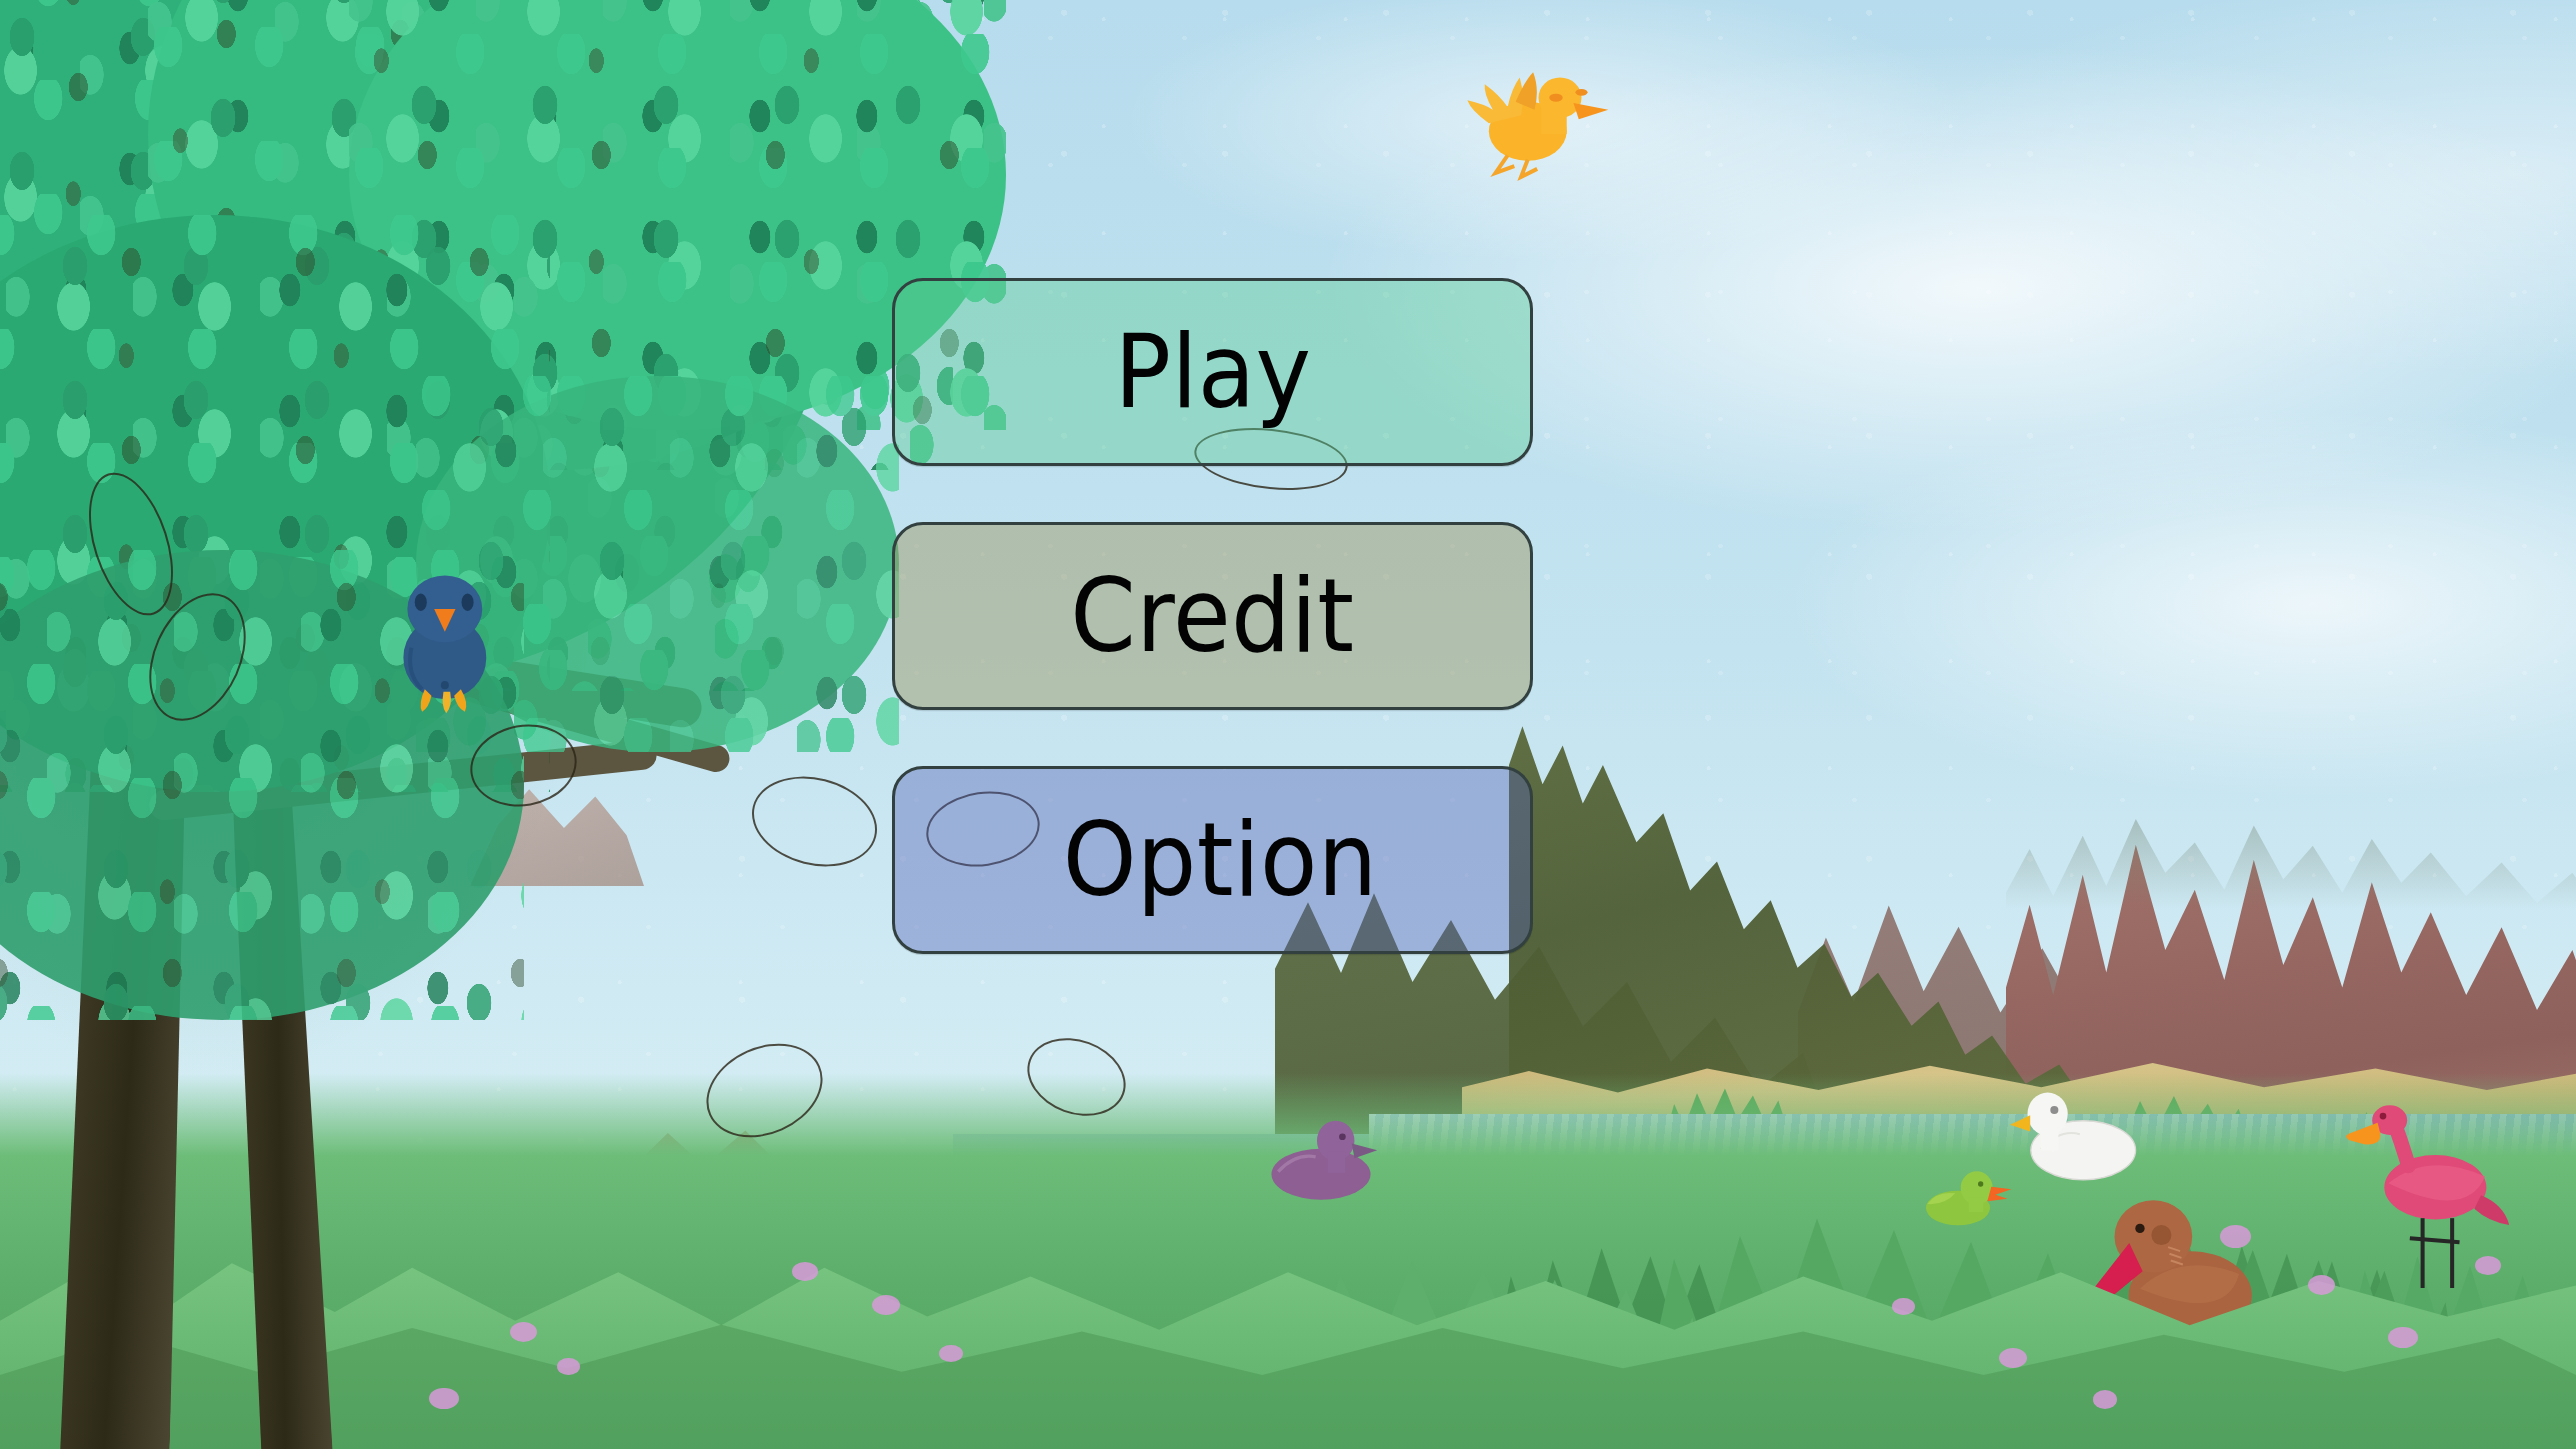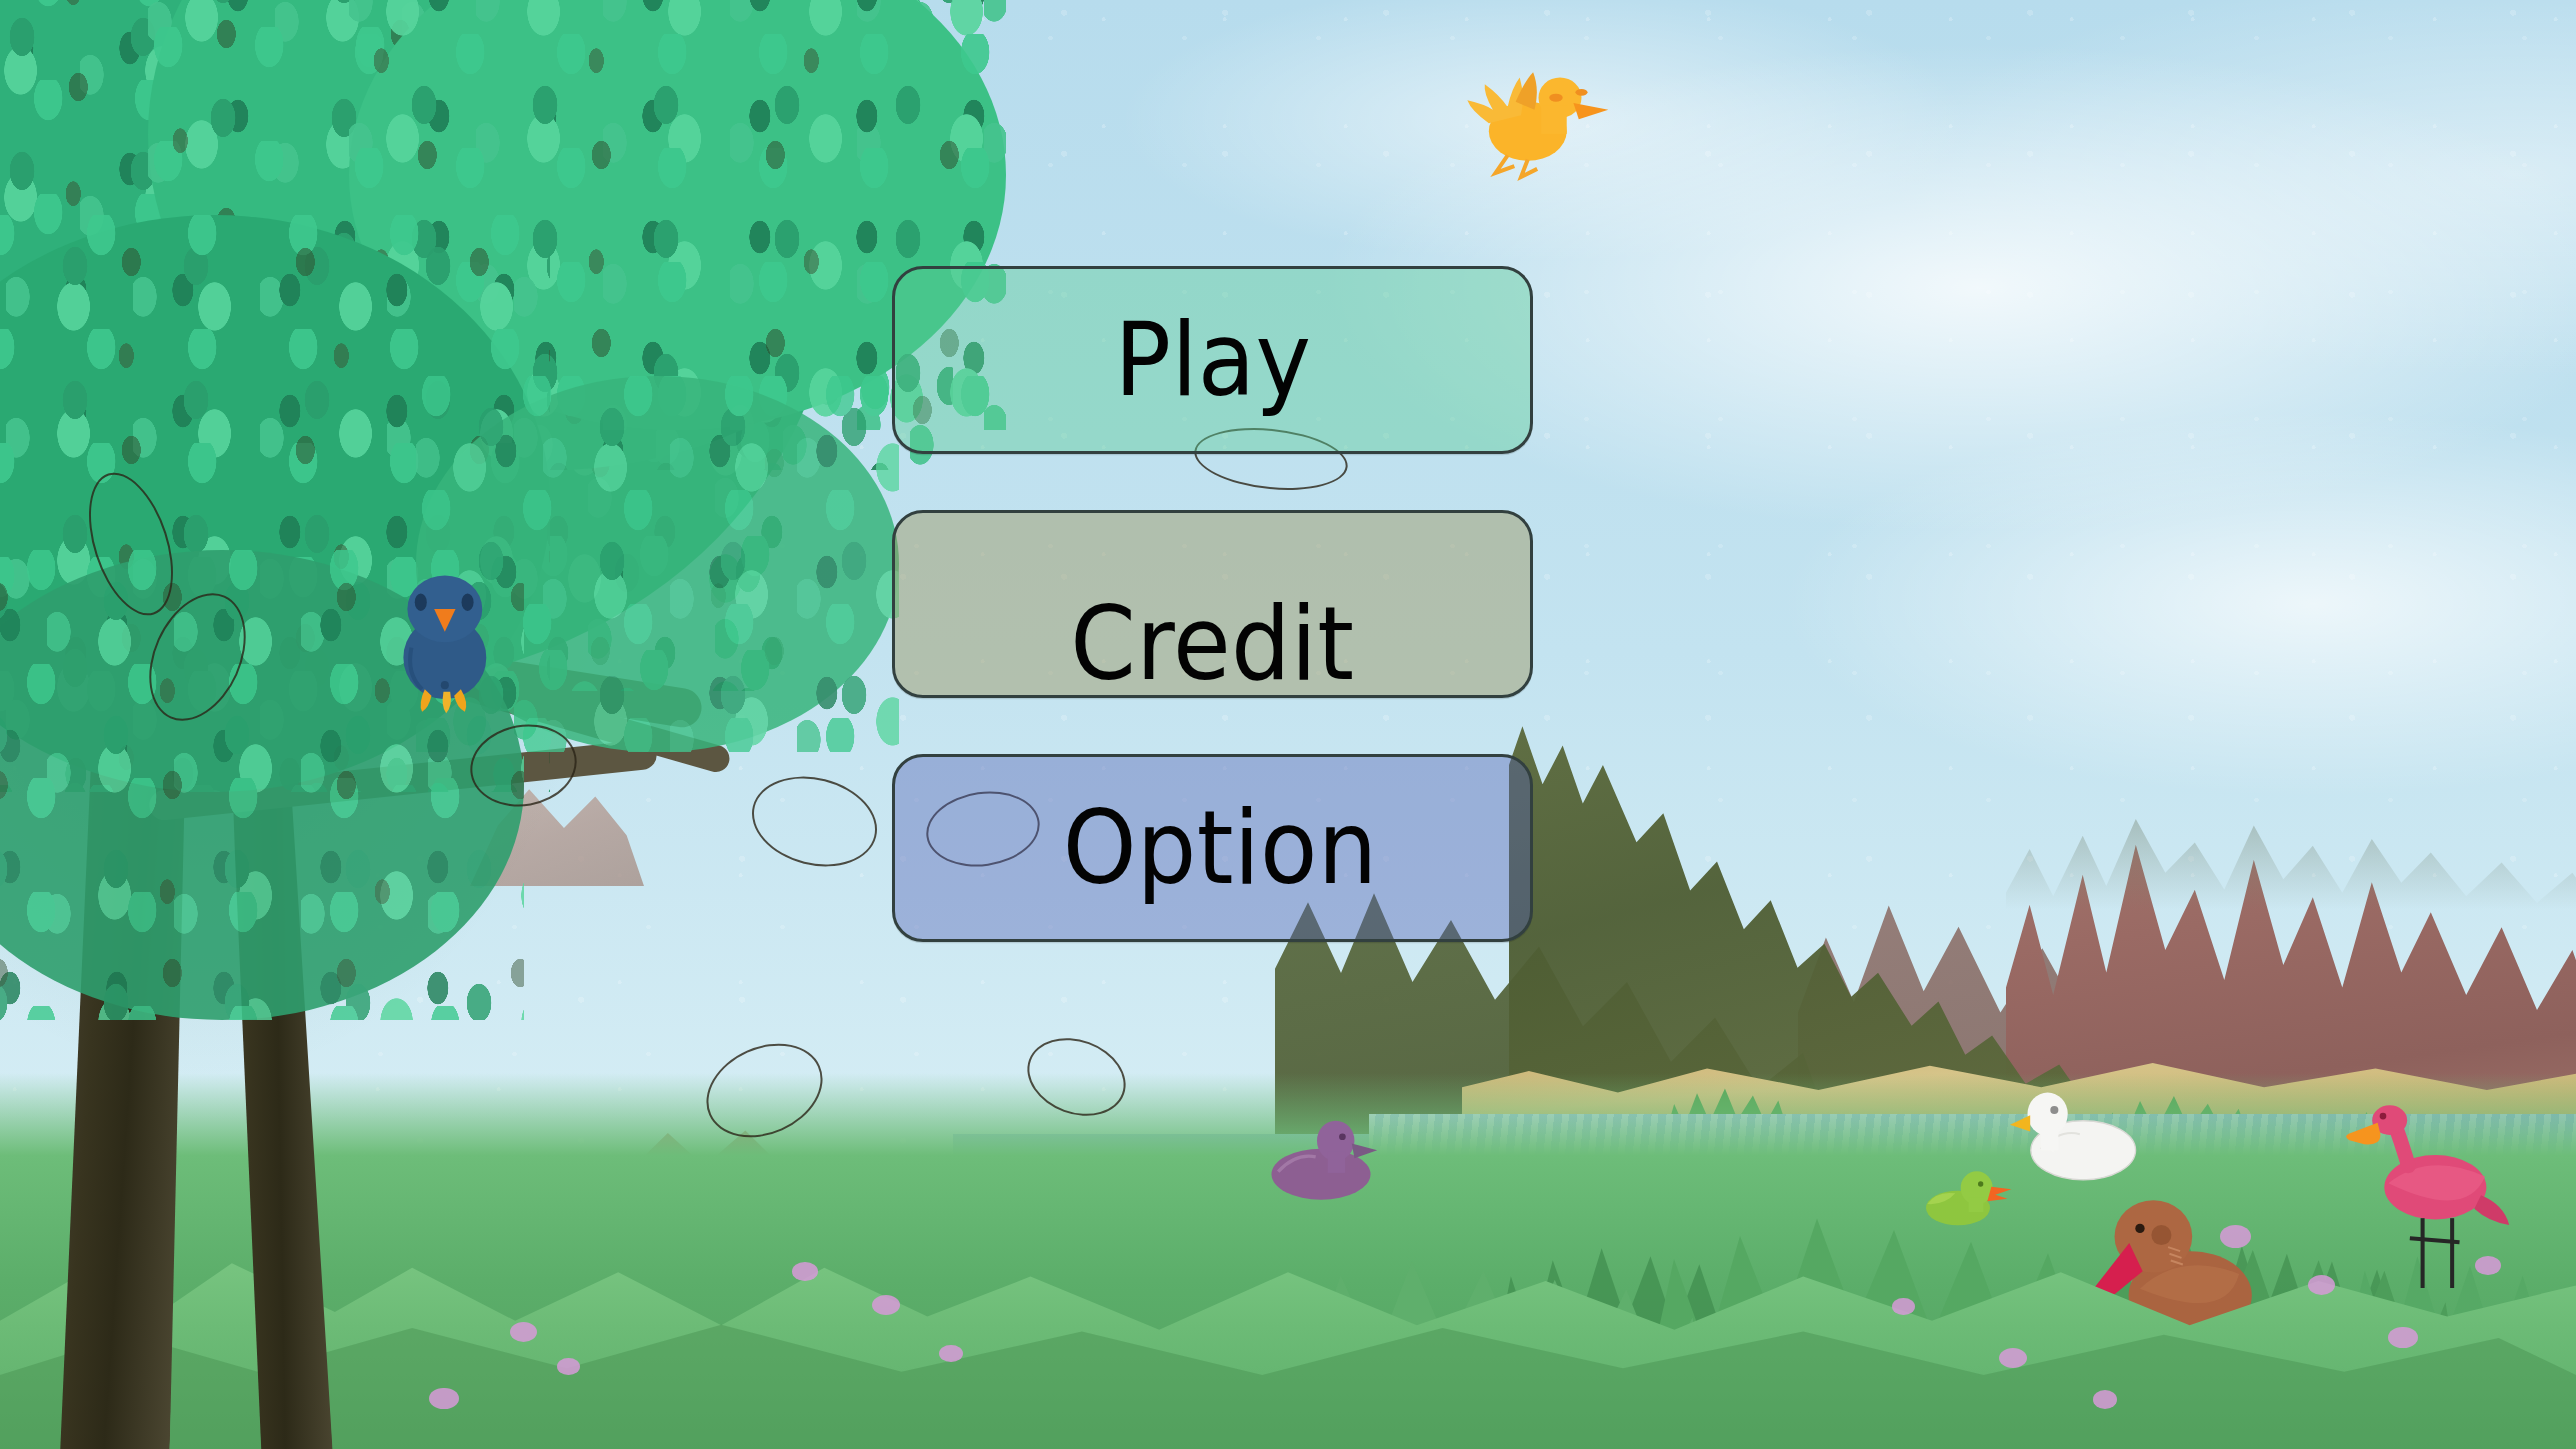--- a/index.html
+++ b/index.html
@@ -205,22 +205,22 @@
     display:flex; align-items:center; justify-content:center;
     margin-bottom:56px; cursor:pointer;
     box-shadow:0 1.3px 0 rgba(0,0,0,.12);
   }
   .btn span{
     font-family:"DejaVu Sans","Liberation Sans",sans-serif;
     font-size:102px; line-height:1; color:#030303; font-weight:400;
     letter-spacing:0.3px; transform:scaleX(.92); transform-origin:center;
     position:relative; z-index:2;
   }
-  .btn-play   { background:rgba(90,205,150,.42); }
-  .btn-credit { background:rgba(158,150,96,.46);align-items:flex-end; }
+  .btn-play   { background:rgba(90,205,150,.42);margin-top:12px; }
+  .btn-credit { background:rgba(158,150,96,.46); }
   .btn-option { background:rgba(82,94,180,.40);padding-left:16px; }
   .btn-quit   { background:rgba(206,74,54,.42); border-color:#3a3a3a; }
   .btn-quit   { margin-bottom:0; }
 </style>
 </head>
 <body>
 
 <div id="stage">
 
   <div class="sky"></div>

